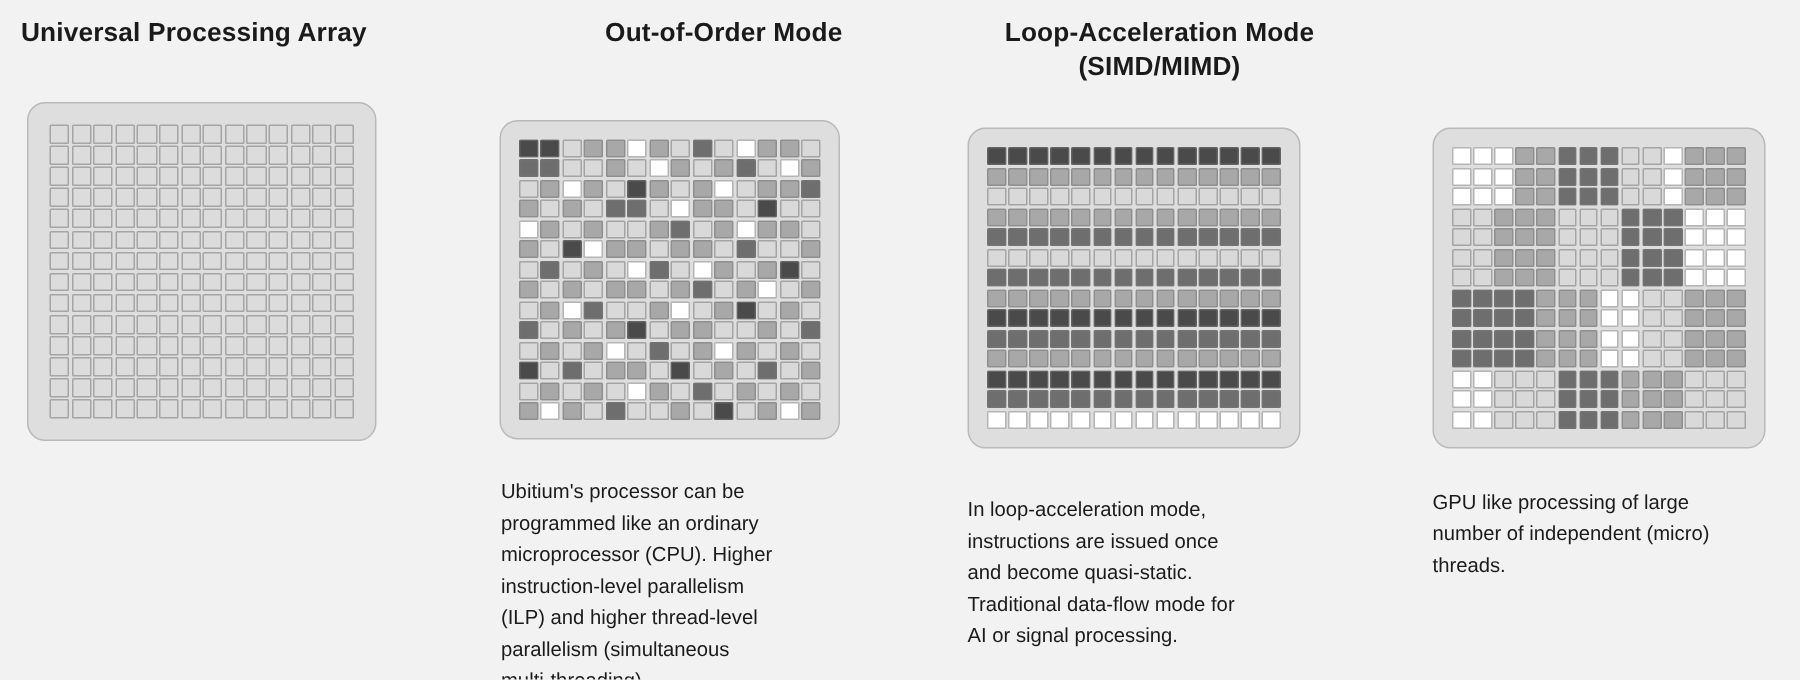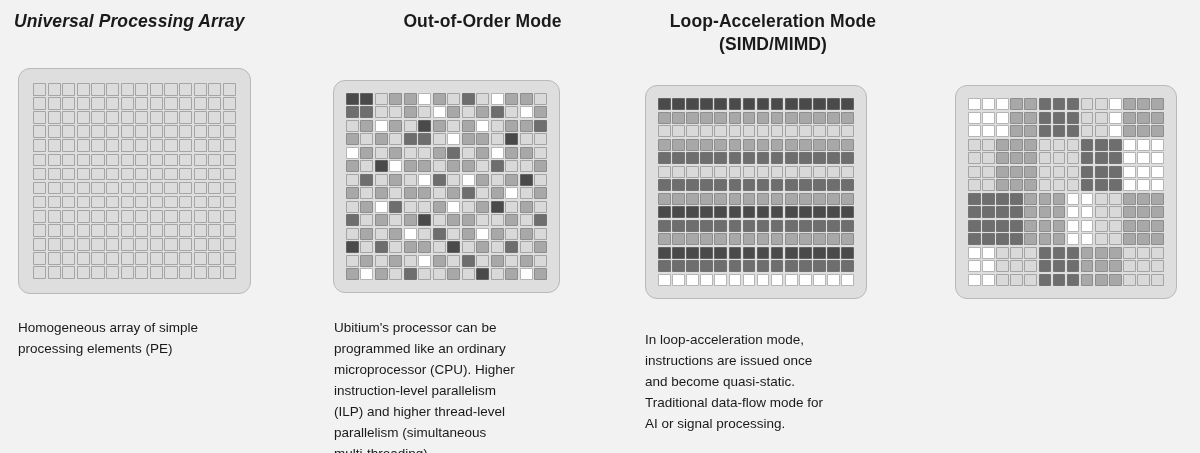--- a/index.html
+++ b/index.html
@@ -34,21 +34,21 @@
 
   .panel-title {
     font-size: 17.5px;
     font-weight: bold;
     letter-spacing: 0.1px;
     line-height: 1.3;
     color: #1a1a1a;
     text-align: left;
     white-space: pre-line;
   }
-  .panel-0 .panel-title { margin: 10px 0 4px 14px; width: 275px; font-style: italic; }
+  .panel-0 .panel-title { margin: 10px 0 4px 14px; width: 275px; }
   .panel-1 .panel-title { margin: 10px 0 0 45px; width: 255px; text-align: center; }
   .panel-2 .panel-title { margin: 10px 0 0 18px; width: 250px; text-align: center; }
   .panel-3 .panel-title { margin: 10px 0 0 10px; width: 245px; text-align: center; }
 
   .grid-card {
     position: absolute;
     background: #dedede;
     border: 1px solid #b9b9b9;
     border-radius: 12px;
     box-sizing: border-box;
@@ -286,22 +286,20 @@
           <div class="cell" style="background: rgb(220, 220, 220);"></div>
           <div class="cell" style="background: rgb(220, 220, 220);"></div>
           <div class="cell" style="background: rgb(220, 220, 220);"></div>
           <div class="cell" style="background: rgb(220, 220, 220);"></div>
           <div class="cell" style="background: rgb(220, 220, 220);"></div>
           <div class="cell" style="background: rgb(220, 220, 220);"></div>
           <div class="cell" style="background: rgb(220, 220, 220);"></div>
           <div class="cell" style="background: rgb(220, 220, 220);"></div>
         </div>
     </div>
-    <div class="caption">Homogeneous array of simple
-processing elements (PE)</div>
   </div>
 
   <div class="panel panel-1">
     <div class="panel-title">Out-of-Order Mode</div>
     <div class="grid-card">
       <div class="grid" style="grid-template-columns: repeat(14, 1fr); grid-template-rows: repeat(14, 1fr);">
           <div class="cell" style="background: rgb(74, 74, 74);"></div>
           <div class="cell" style="background: rgb(74, 74, 74);"></div>
           <div class="cell" style="background: rgb(217, 217, 217);"></div>
           <div class="cell" style="background: rgb(168, 168, 168);"></div>
@@ -912,15 +910,18 @@
           <div class="cell" style="background: rgb(110, 110, 110);"></div>
           <div class="cell" style="background: rgb(110, 110, 110);"></div>
           <div class="cell" style="background: rgb(168, 168, 168);"></div>
           <div class="cell" style="background: rgb(168, 168, 168);"></div>
           <div class="cell" style="background: rgb(168, 168, 168);"></div>
           <div class="cell" style="background: rgb(217, 217, 217);"></div>
           <div class="cell" style="background: rgb(217, 217, 217);"></div>
           <div class="cell" style="background: rgb(217, 217, 217);"></div>
         </div>
     </div>
+    <div class="caption">GPU like processing of large
+number of independent (micro)
+threads.</div>
   </div>
 
 </div>
 
 </body></html>

